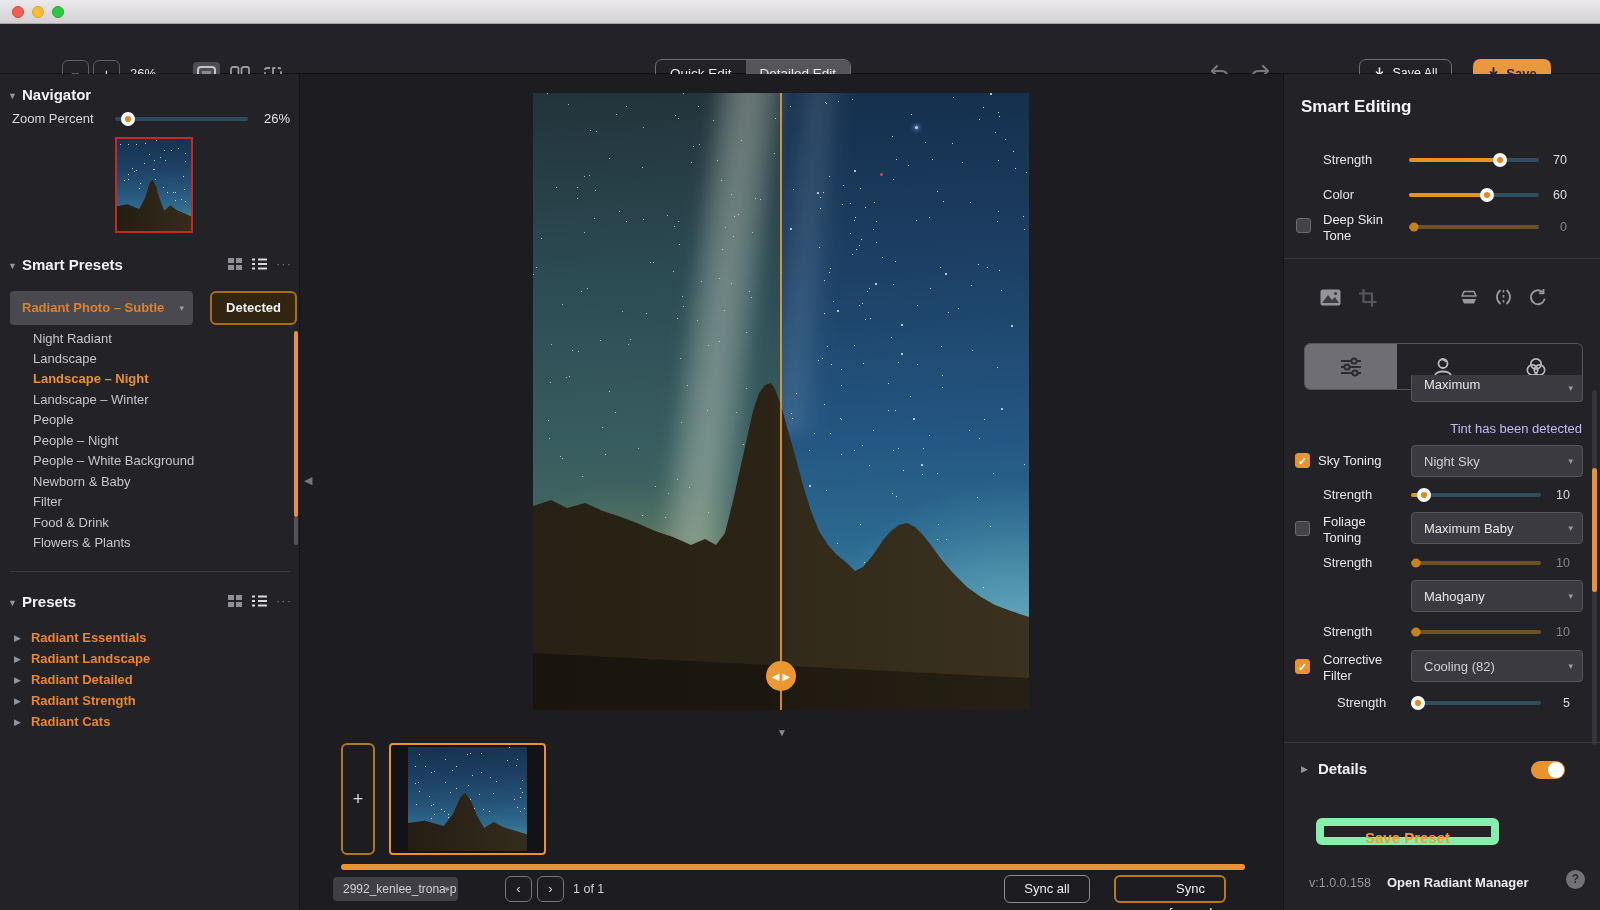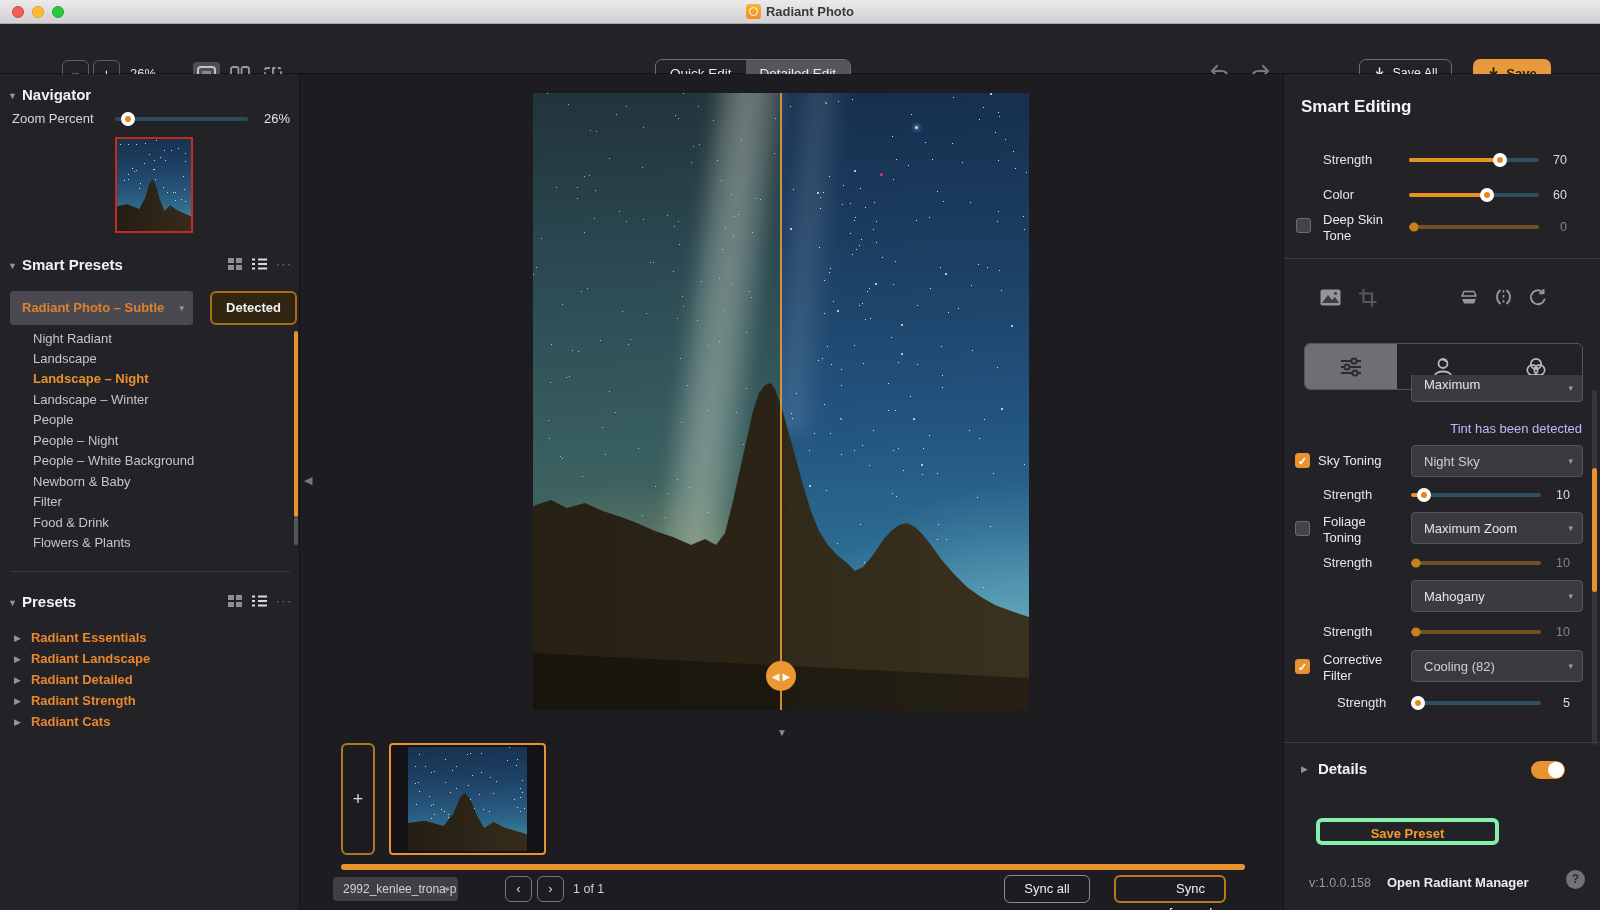--- a/index.html
+++ b/index.html
@@ -143,38 +143,37 @@
   .dd{ position:absolute; width:172px; height:32px; background:#3b3a41; border:1px solid #55545b; border-radius:4px;}
   .dd .dd-label{ position:absolute; left:12px; top:8px; font-size:13px; color:#cfcfd3;}
   .dd.dim .dd-label{ color:#e5e5e5;}
   #rp-scrollbar{ position:absolute; left:308px; top:316px; width:5px; height:355px; background:#36353b; border-radius:3px;}
   #rp-scrollthumb{ position:absolute; left:308px; top:394px; width:5px; height:124px; background:#e8932f; border-radius:3px;}
   #tint-note{ position:absolute; right:18px; top:347px; font-size:13px; color:#c4b5fd;}
   #details-row{ position:absolute; left:17px; top:686px; display:flex; gap:10px; align-items:center;}
   #details-label{ font-size:15px; font-weight:bold; color:#f2f2f4;}
   #toggle{ position:absolute; left:247px; top:687px; width:34px; height:18px; border-radius:9px; background:#e8932f;}
   #toggle::after{ content:""; position:absolute; right:1px; top:1px; width:16px; height:16px; border-radius:50%; background:#fff;}
-  #save-preset{ position:absolute; left:32px; top:744px; width:183px; height:27px; border:4px solid #86efac; border-radius:6px;
-    text-align:center; line-height:23px; font-size:13px; font-weight:bold; color:#ef9c30;}
+  #save-preset{ position:absolute; left:32px; top:744px; width:183px; height:27px; border:8px solid #86efac; border-radius:6px;
+    text-align:center; line-height:23px; font-size:15px; font-weight:bold; color:#ef9c30;}
   #rp-version{ position:absolute; left:25px; top:802px; font-size:12.5px; color:#98979d;}
   #rp-manager{ position:absolute; left:103px; top:801px; font-size:13px; font-weight:bold; color:#ececef;}
   #help-circle{ position:absolute; left:282px; top:796px; width:19px; height:19px; border-radius:50%; background:#737278;
     text-align:center; line-height:19px; font-size:12px; font-weight:bold; color:#2c2b30;}
   svg{ display:block; }
 </style>
 </head>
 <body>
 
 <div id="app">
 
   <div id="titlebar" class="abs">
     <div id="tl-red" class="abs tl"></div>
     <div id="tl-yel" class="abs tl"></div>
     <div id="tl-grn" class="abs tl"></div>
-    <div id="win-title" class="abs"><span id="app-ico"></span><span>Radiant Photo</span></div>
   </div>
 
   <div id="toolbar" class="abs">
     <div id="zoom-out" class="abs tbtn">−</div>
     <div id="zoom-in" class="abs tbtn">+</div>
     <div id="zoom-pct" class="abs">26%</div>
 
     <div class="abs viewbox sel" style="left:193px">
       <svg width="19" height="15">
           <rect x="1" y="1" width="17" height="13" rx="3" fill="none" stroke="#c4c4c8" stroke-width="2"></rect>
@@ -496,21 +495,21 @@
       <div class="track">
           <div class="fill" style="width:10%"></div>
         </div>
         <div class="knob" style="left:10%"></div>
     </div>
     <span class="sval" style="left:252px; top:414px">10</span>
 
     <div class="cb" style="left:11px; top:447px"></div>
     <span class="cb-label" style="left:39px; top:440px"><span>Foliage</span><br><span>Toning</span></span>
     <div class="dd dim" style="left:127px; top:438px">
-      <span class="dd-label">Maximum Zoom</span>
+      <span class="dd-label">Maximum Baby</span>
       <span class="dd-caret">▾</span>
     </div>
 
     <span class="sl-label" style="left:39px; top:481px">Strength</span>
     <div class="slider dim" style="left:127px; top:482px">
       <div class="track">
           <div class="fill" style="width:8%"></div>
         </div>
         <div class="knob" style="left:4%"></div>
     </div>

